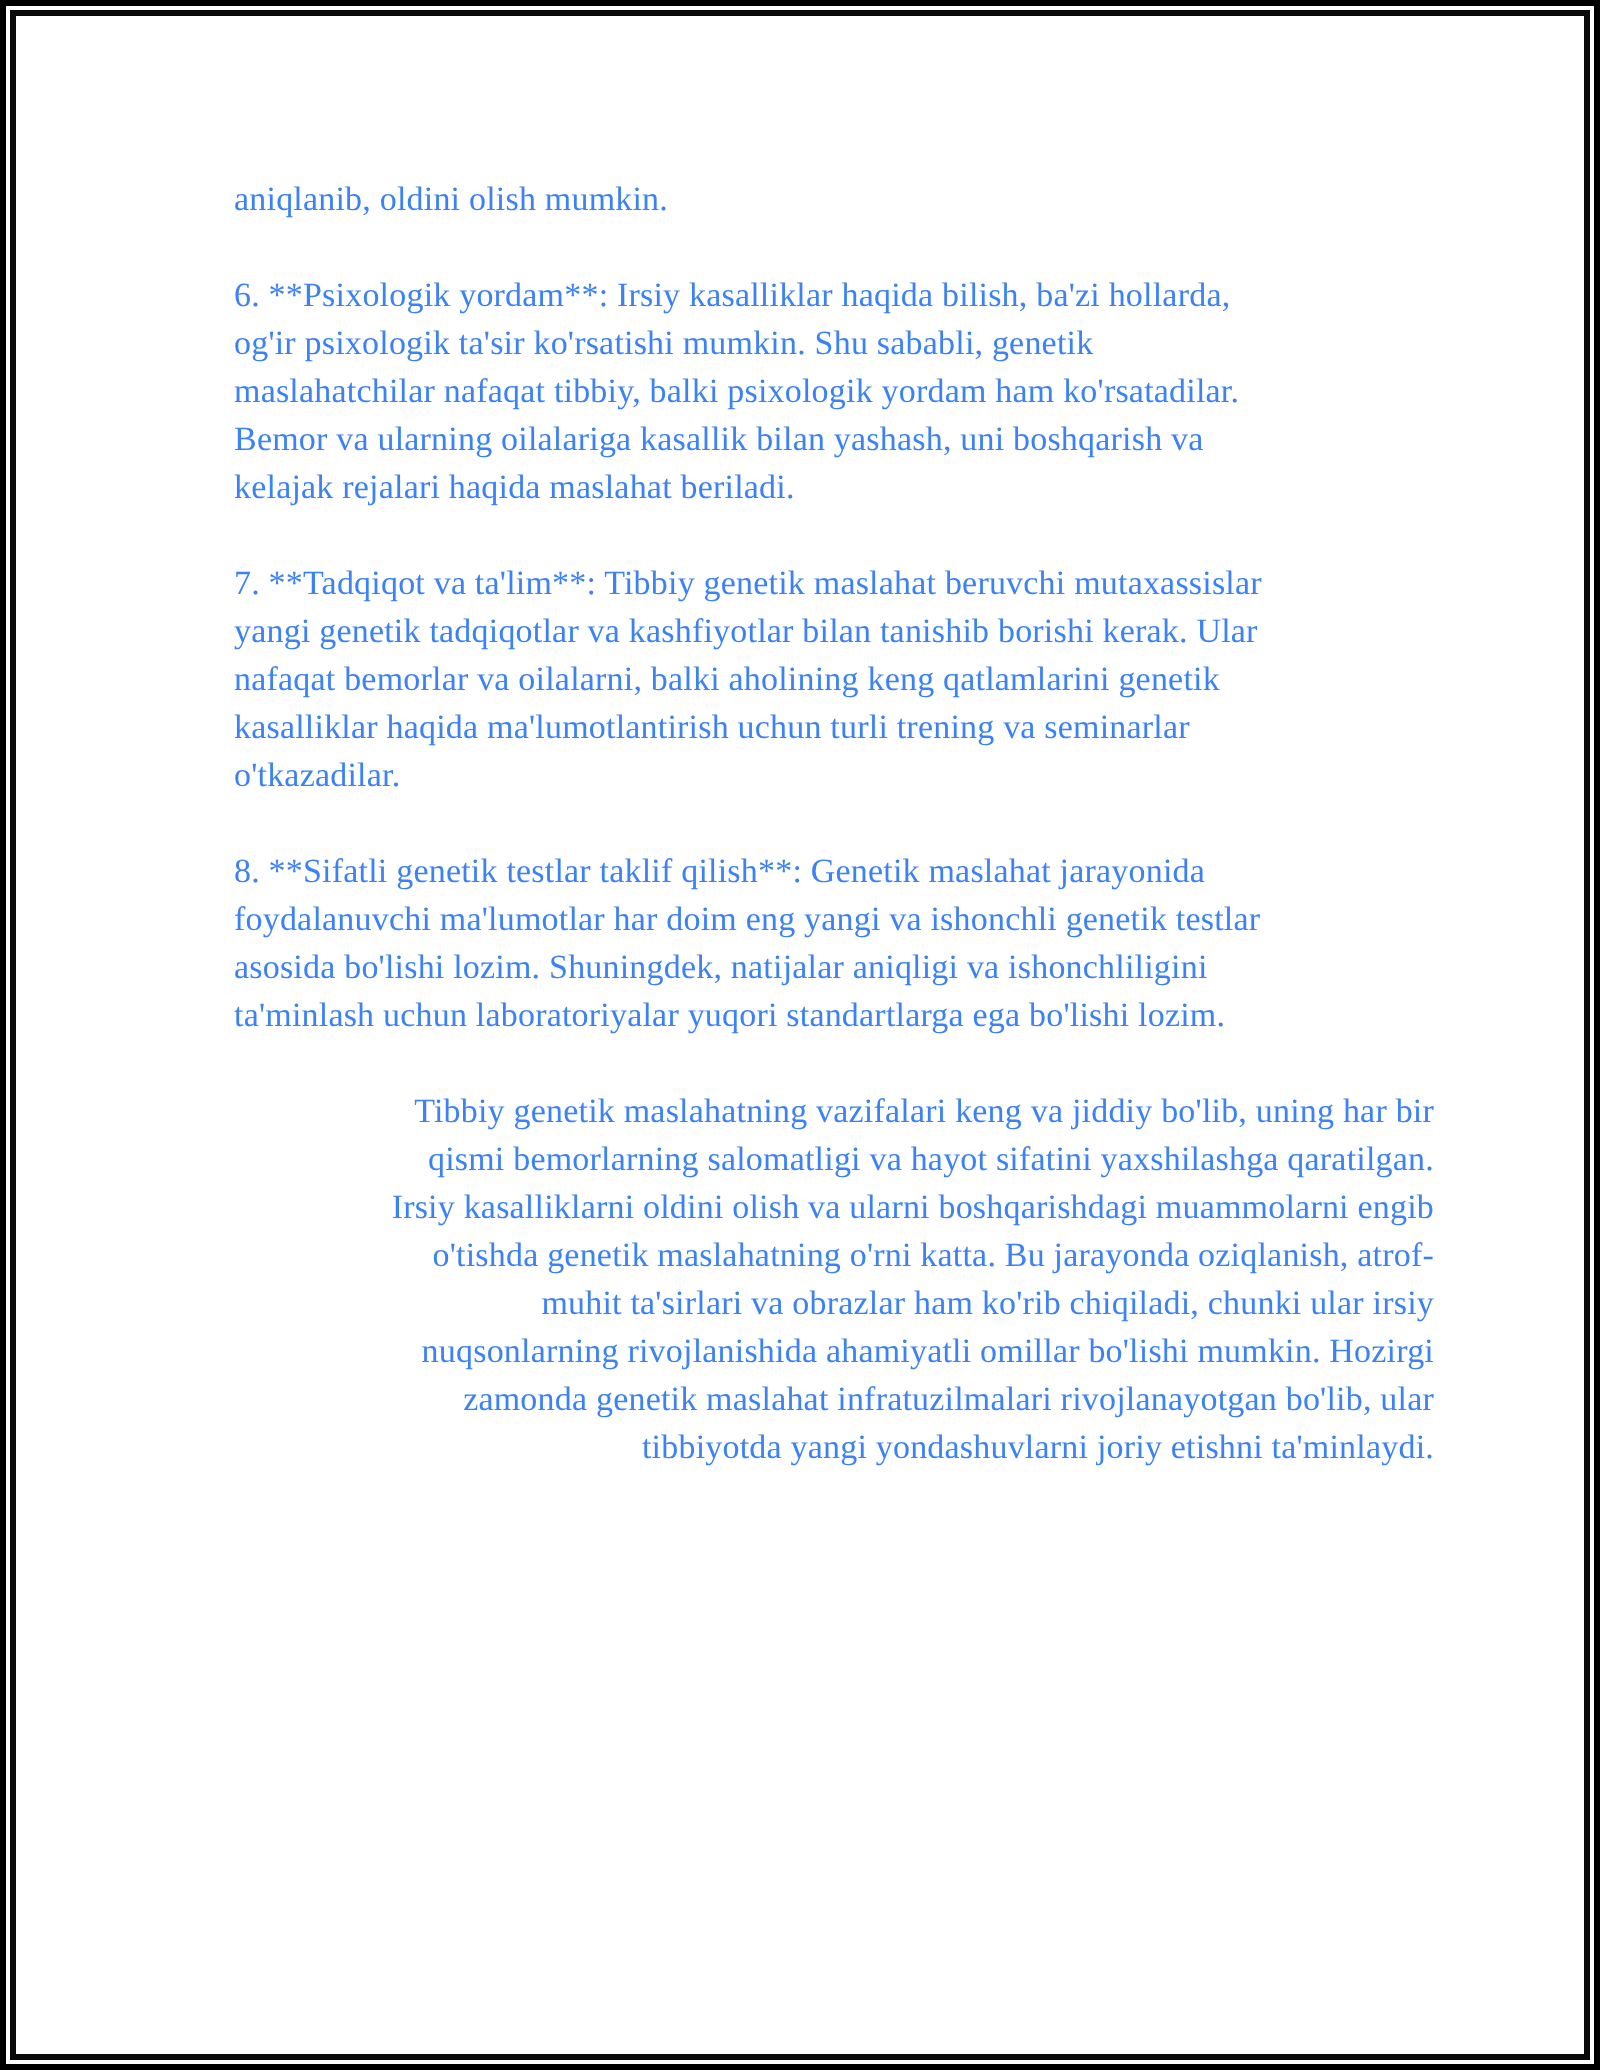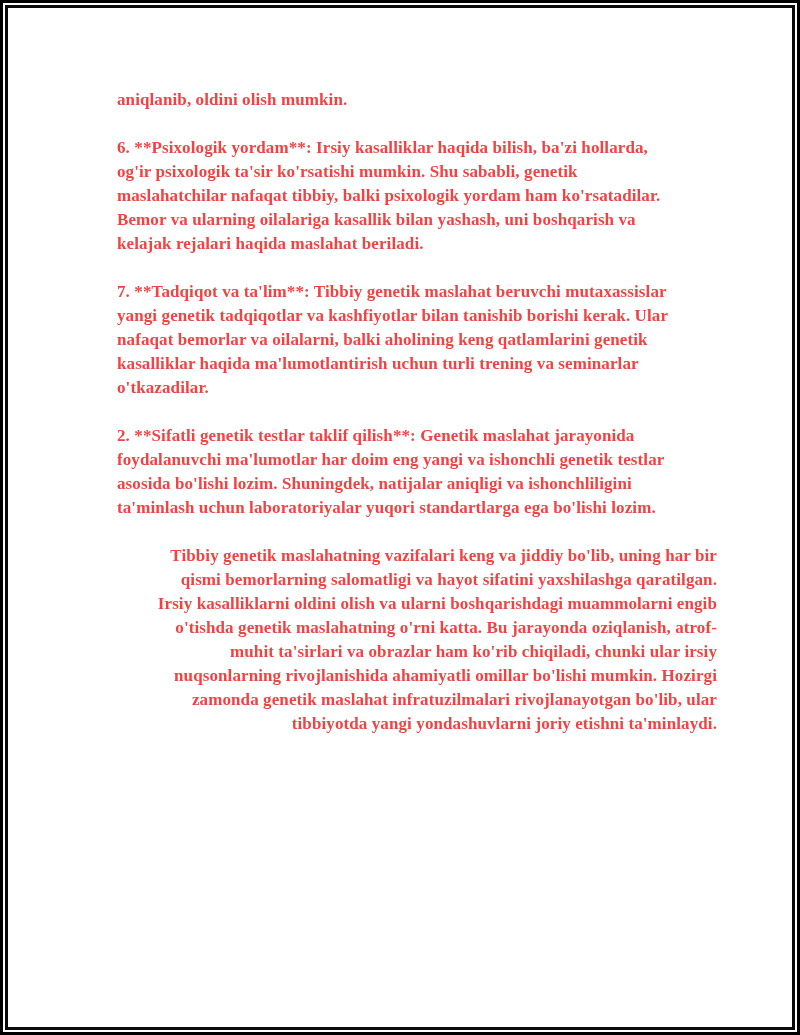--- a/index.html
+++ b/index.html
@@ -31,24 +31,23 @@
   .text-block {
     position: absolute;
     left: 117px;
     top: 88px;
     width: 600px;
   }
   .text-block p {
     margin: 0 0 24px 0;
     font-size: 17px;
     line-height: 24px;
-    color: #ef4444;
+    color: #3b82f6;
     white-space: pre-line;
     letter-spacing: 0.1px;
-    font-weight: bold;
   }
   .text-block p:last-child {
     margin-bottom: 0;
     text-align: right;
   }
 </style>
 </head>
 <body>
 
 <div class="frame-outer"></div>
@@ -59,21 +58,21 @@
   <p>6. **Psixologik yordam**: Irsiy kasalliklar haqida bilish, ba'zi hollarda,
 og'ir psixologik ta'sir ko'rsatishi mumkin. Shu sababli, genetik
 maslahatchilar nafaqat tibbiy, balki psixologik yordam ham ko'rsatadilar.
 Bemor va ularning oilalariga kasallik bilan yashash, uni boshqarish va
 kelajak rejalari haqida maslahat beriladi.</p>
   <p>7. **Tadqiqot va ta'lim**: Tibbiy genetik maslahat beruvchi mutaxassislar
 yangi genetik tadqiqotlar va kashfiyotlar bilan tanishib borishi kerak. Ular
 nafaqat bemorlar va oilalarni, balki aholining keng qatlamlarini genetik
 kasalliklar haqida ma'lumotlantirish uchun turli trening va seminarlar
 o'tkazadilar.</p>
-  <p>2. **Sifatli genetik testlar taklif qilish**: Genetik maslahat jarayonida
+  <p>8. **Sifatli genetik testlar taklif qilish**: Genetik maslahat jarayonida
 foydalanuvchi ma'lumotlar har doim eng yangi va ishonchli genetik testlar
 asosida bo'lishi lozim. Shuningdek, natijalar aniqligi va ishonchliligini
 ta'minlash uchun laboratoriyalar yuqori standartlarga ega bo'lishi lozim.</p>
   <p>Tibbiy genetik maslahatning vazifalari keng va jiddiy bo'lib, uning har bir
 qismi bemorlarning salomatligi va hayot sifatini yaxshilashga qaratilgan.
 Irsiy kasalliklarni oldini olish va ularni boshqarishdagi muammolarni engib
 o'tishda genetik maslahatning o'rni katta. Bu jarayonda oziqlanish, atrof-
 muhit ta'sirlari va obrazlar ham ko'rib chiqiladi, chunki ular irsiy
 nuqsonlarning rivojlanishida ahamiyatli omillar bo'lishi mumkin. Hozirgi
 zamonda genetik maslahat infratuzilmalari rivojlanayotgan bo'lib, ular

